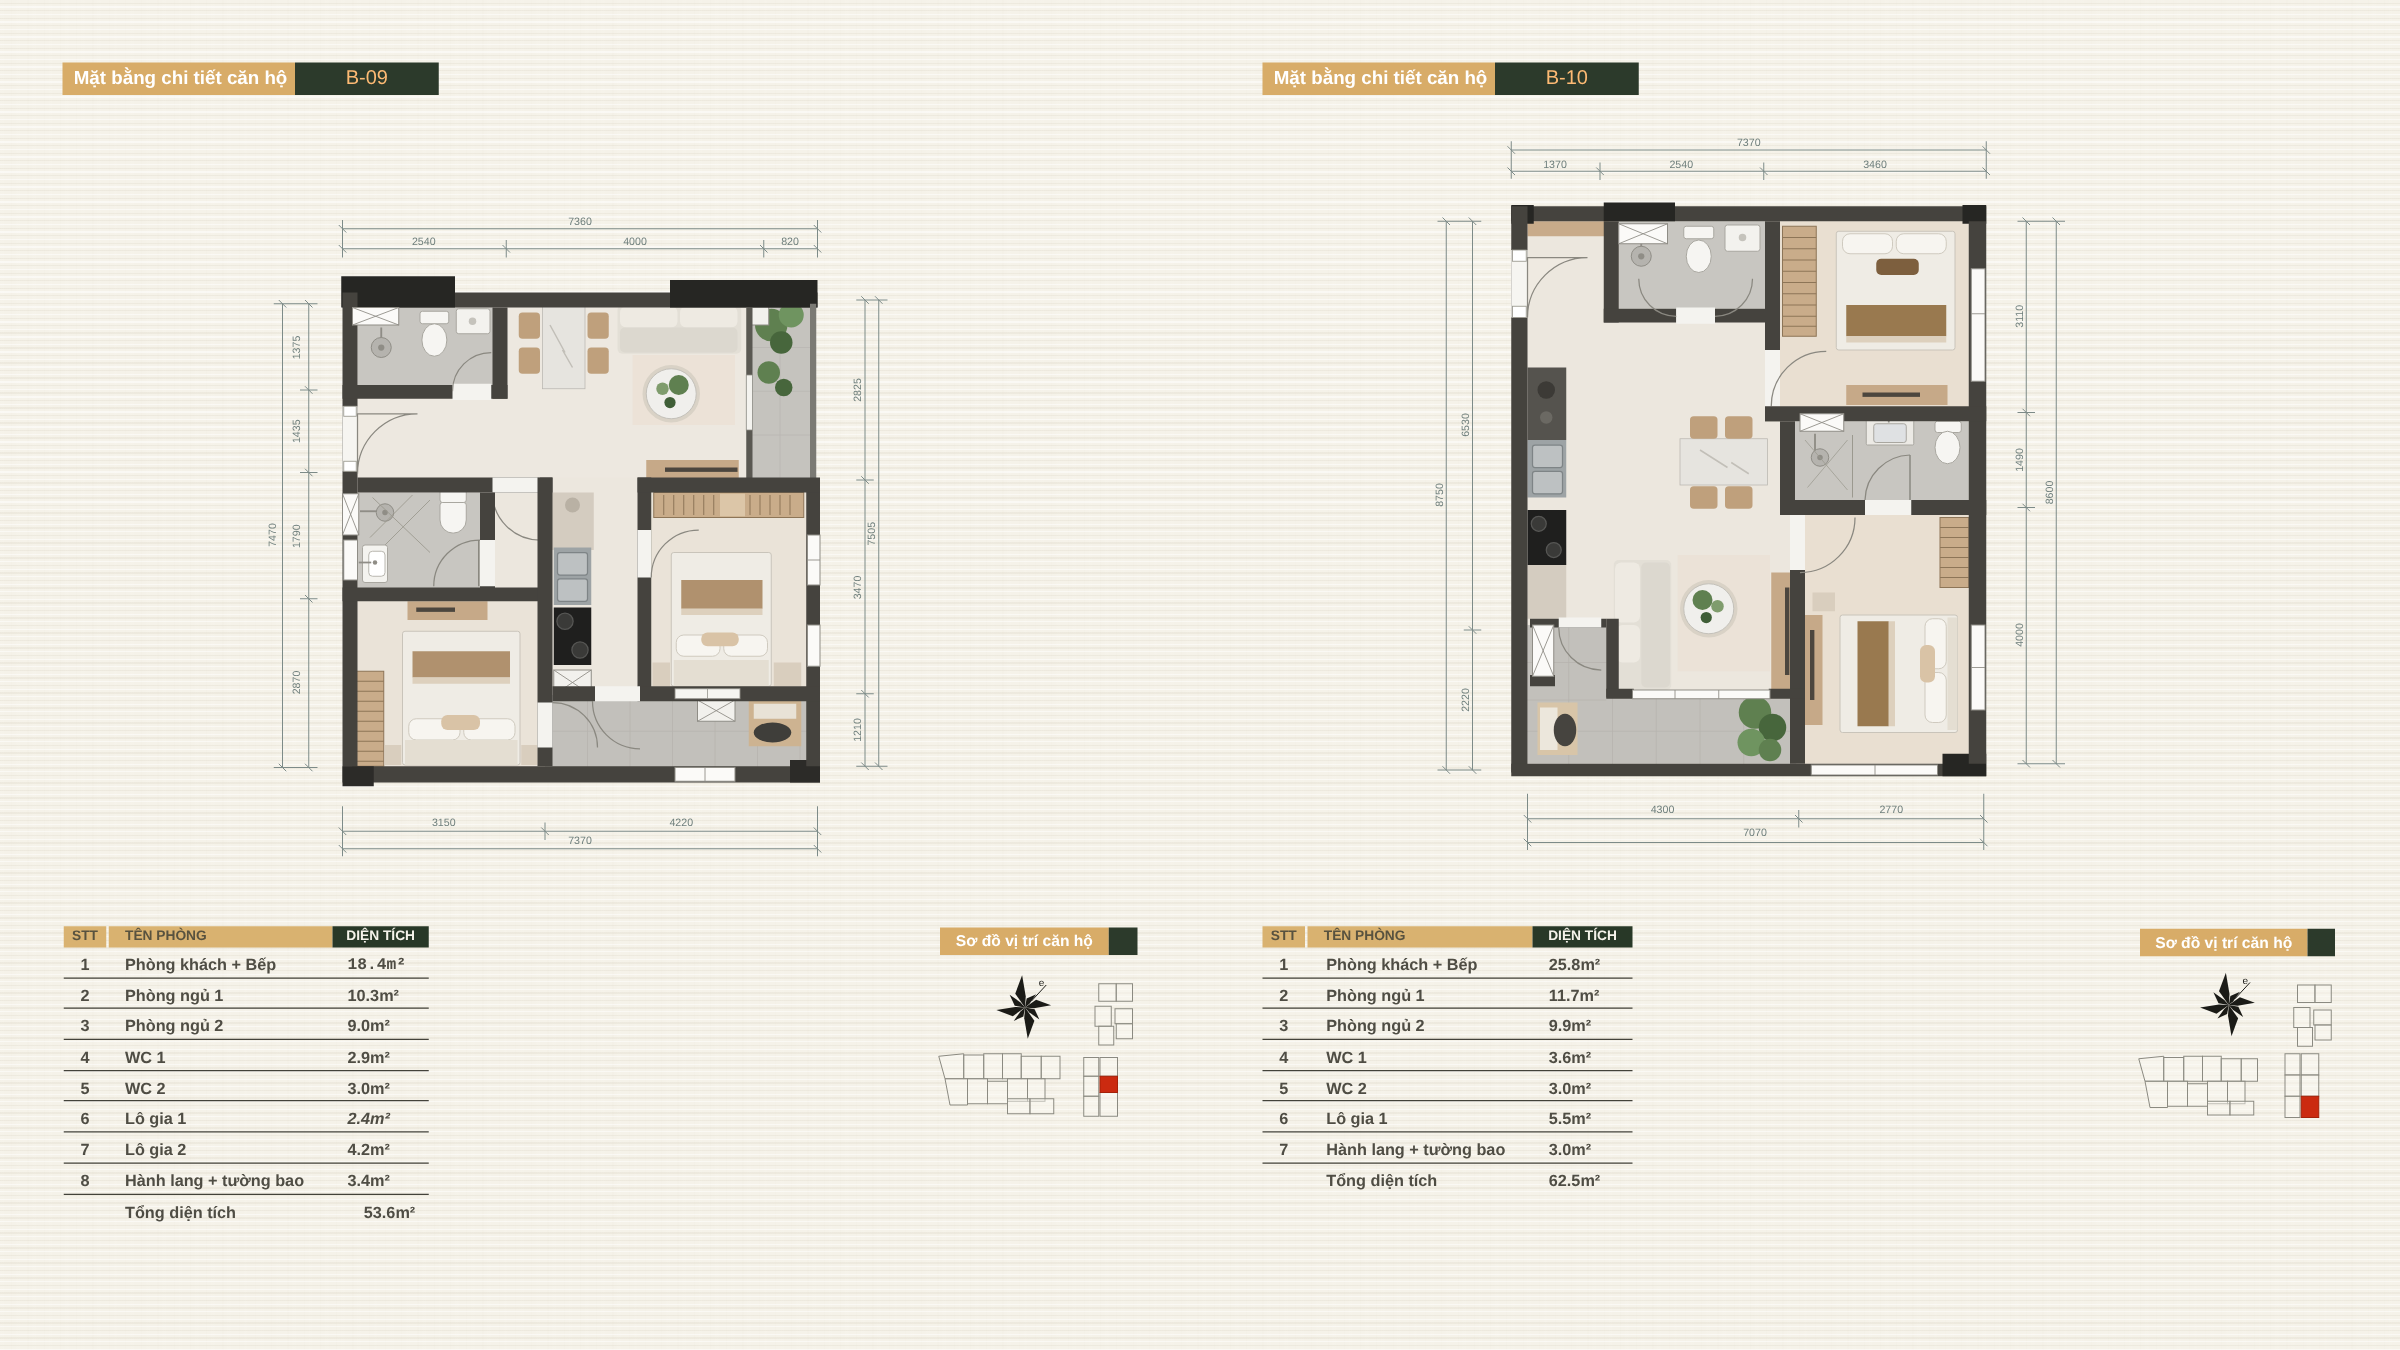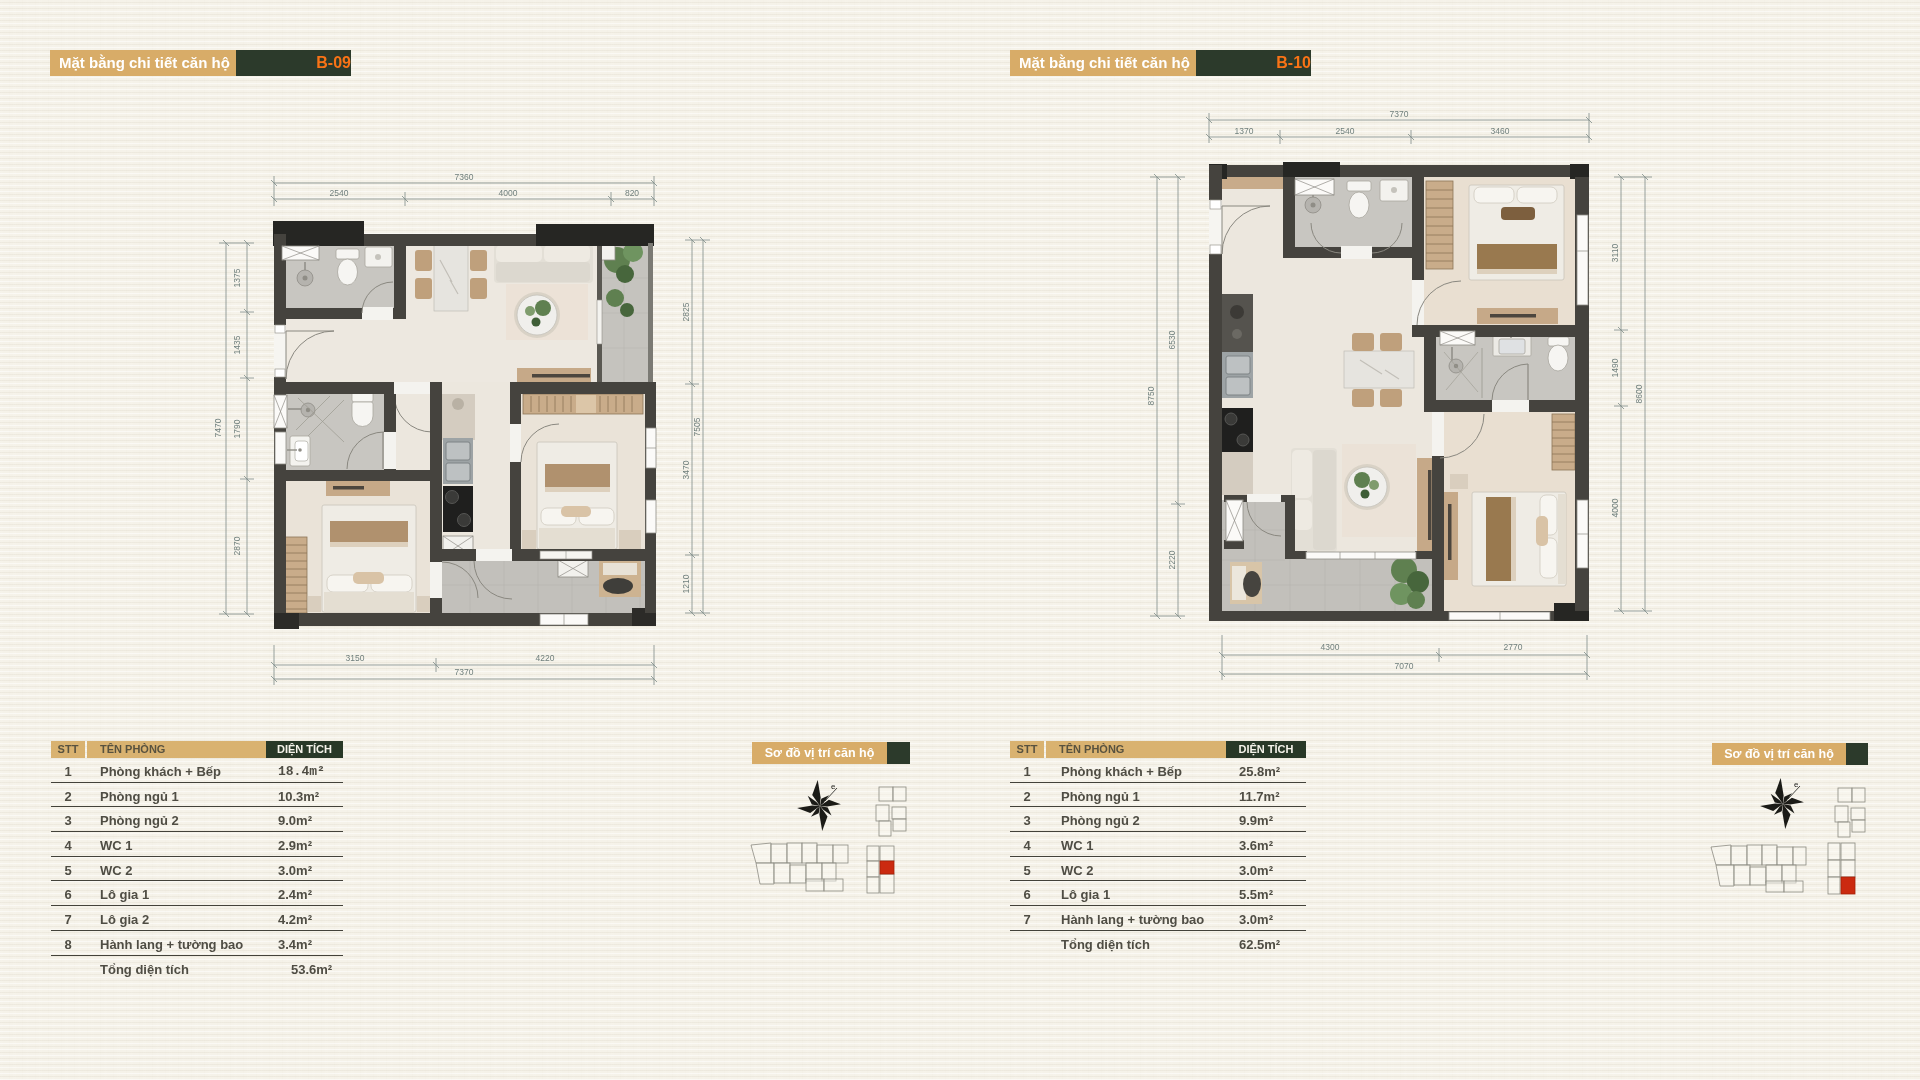--- a/index.html
+++ b/index.html
@@ -5,21 +5,21 @@
   html,body{margin:0;padding:0;}
   body{width:1920px;height:1080px;overflow:hidden;font-family:"Liberation Sans",sans-serif;}
   .page{position:relative;width:1920px;height:1080px;
     background-color:#f5f2e9;
     background-image:
       repeating-linear-gradient(0deg, rgba(255,255,255,0.5) 0px, rgba(255,255,255,0.5) 1px, rgba(0,0,0,0) 1px, rgba(0,0,0,0) 3px, rgba(211,204,185,0.22) 3px, rgba(211,204,185,0.22) 4px, rgba(0,0,0,0) 4px, rgba(0,0,0,0) 6px),
       repeating-linear-gradient(90deg, rgba(249,247,239,0.15) 0px, rgba(249,247,239,0.15) 3px, rgba(0,0,0,0) 3px, rgba(0,0,0,0) 9px, rgba(224,218,201,0.06) 9px, rgba(224,218,201,0.06) 10px, rgba(0,0,0,0) 10px, rgba(0,0,0,0) 13px);
   }
   .hdr{position:absolute;top:50px;height:26px;display:flex;}
   .hdr .tan{background:#d8ac68;color:#fff;font-weight:bold;font-size:15px;line-height:26px;padding-left:9px;}
-  .hdr .grn{background:#2c3a2b;color:#f97316;font-weight:bold;font-size:16px;line-height:26px;text-align:right;}
+  .hdr .grn{background:#2c3a2b;color:#fdba74;font-weight:normal;font-size:16px;line-height:26px;text-align:center;}
   .tbl{position:absolute;width:292px;font-size:13px;color:#4f4d44;}
   .tbl .thead{display:flex;height:17px;line-height:17px;font-size:11px;font-weight:bold;}
   .tbl .c1{width:34px;background:#d9b270;color:#58523f;text-align:center;}
   .tbl .c2{flex:1;background:#d9b270;color:#58523f;padding-left:13px;margin-left:2px;}
   .tbl .c3{width:77px;background:#283827;color:#f5f3ea;text-align:center;}
   .tbl .row{position:relative;height:23.7px;border-bottom:1px solid #43423a;}
   .tbl .row.last{border-bottom:none;}
   .tbl .num{position:absolute;left:0;width:34px;text-align:center;top:6px;font-weight:bold;}
   .tbl .nm{position:absolute;left:49px;top:6px;font-weight:bold;}
   .tbl .ar{position:absolute;top:6px;font-weight:bold;}
@@ -572,21 +572,21 @@
         <span class="ar" style="left:227px;">2.9m²</span>
       </div>
   <div class="row">
         <span class="num">5</span>
         <span class="nm">WC 2</span>
         <span class="ar" style="left:227px;">3.0m²</span>
       </div>
   <div class="row">
         <span class="num">6</span>
         <span class="nm">Lô gia 1</span>
-        <span class="ar" style="left:227px;">2.4m²</span>
+        <span class="ar" style="left:227px;font-style:italic;">2.4m²</span>
       </div>
   <div class="row">
         <span class="num">7</span>
         <span class="nm">Lô gia 2</span>
         <span class="ar" style="left:227px;">4.2m²</span>
       </div>
   <div class="row">
         <span class="num">8</span>
         <span class="nm">Hành lang + tường bao</span>
         <span class="ar" style="left:227px;">3.4m²</span>

